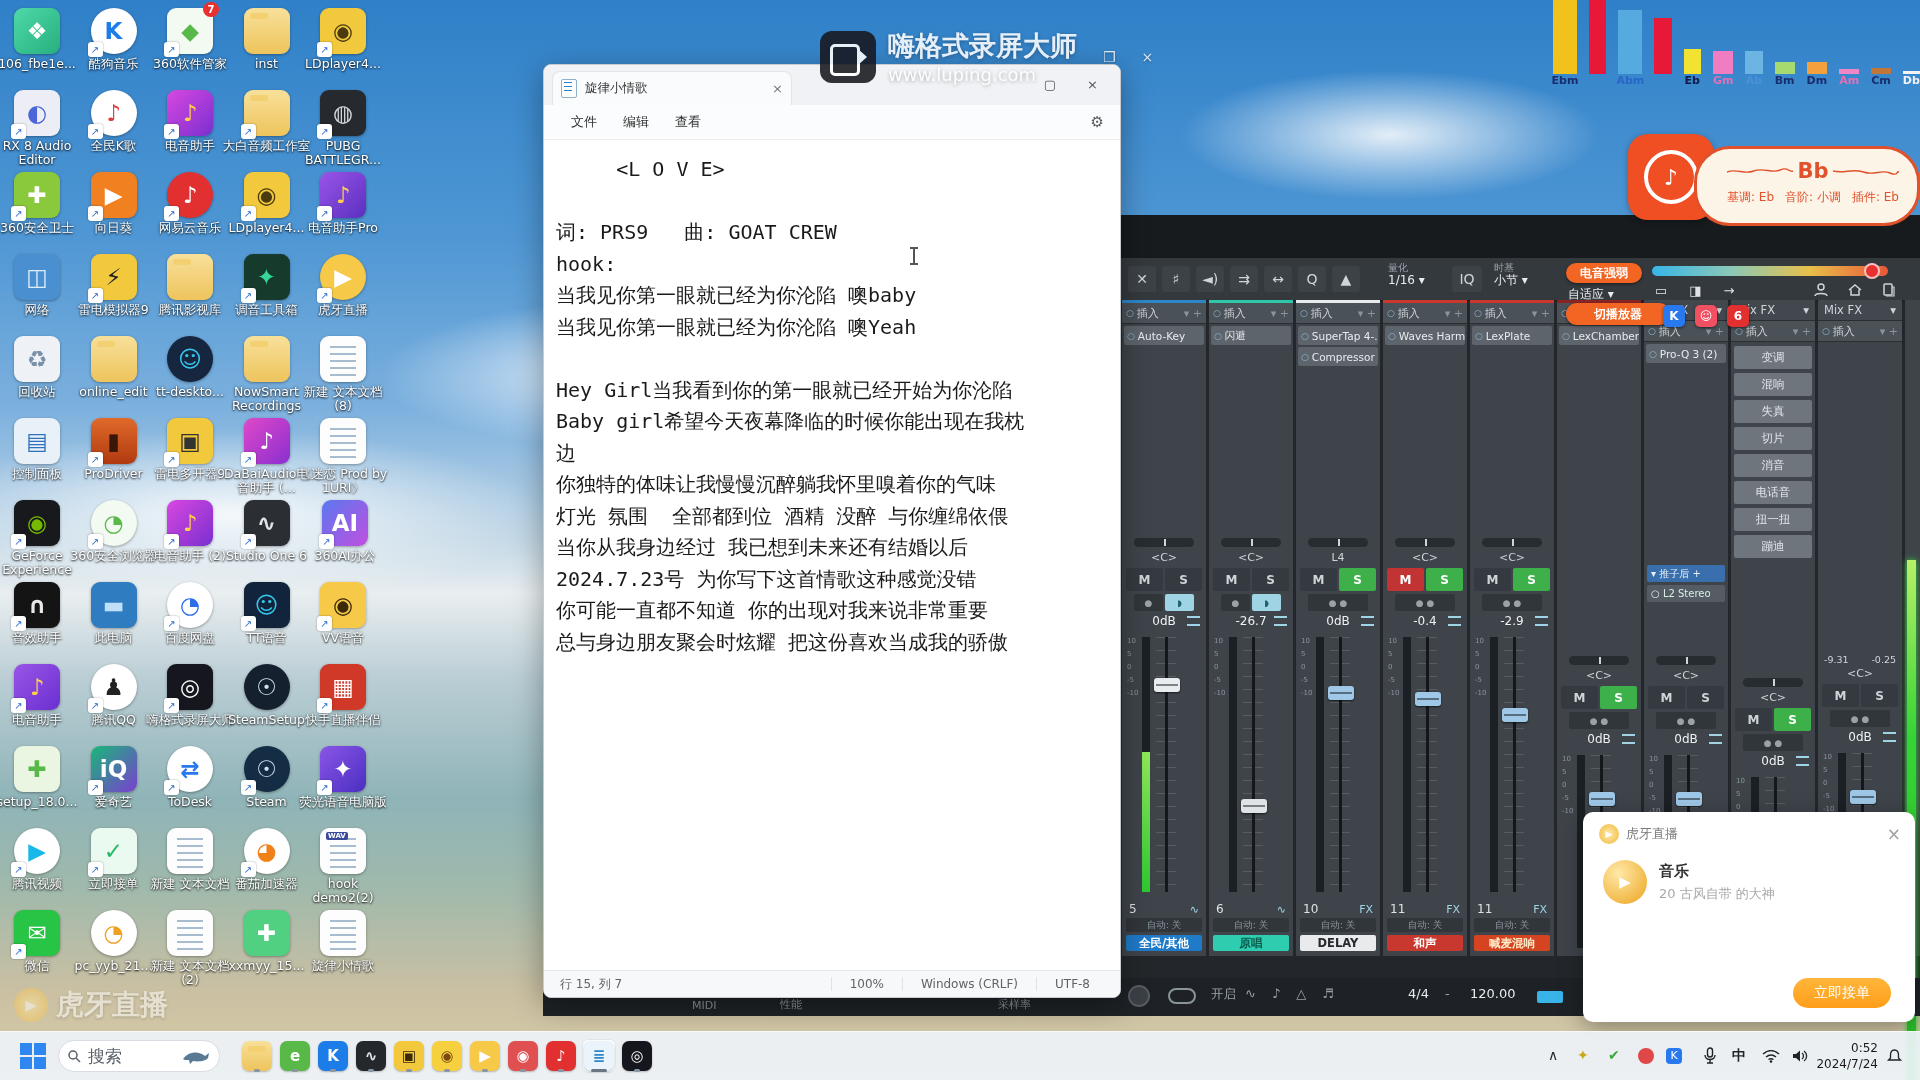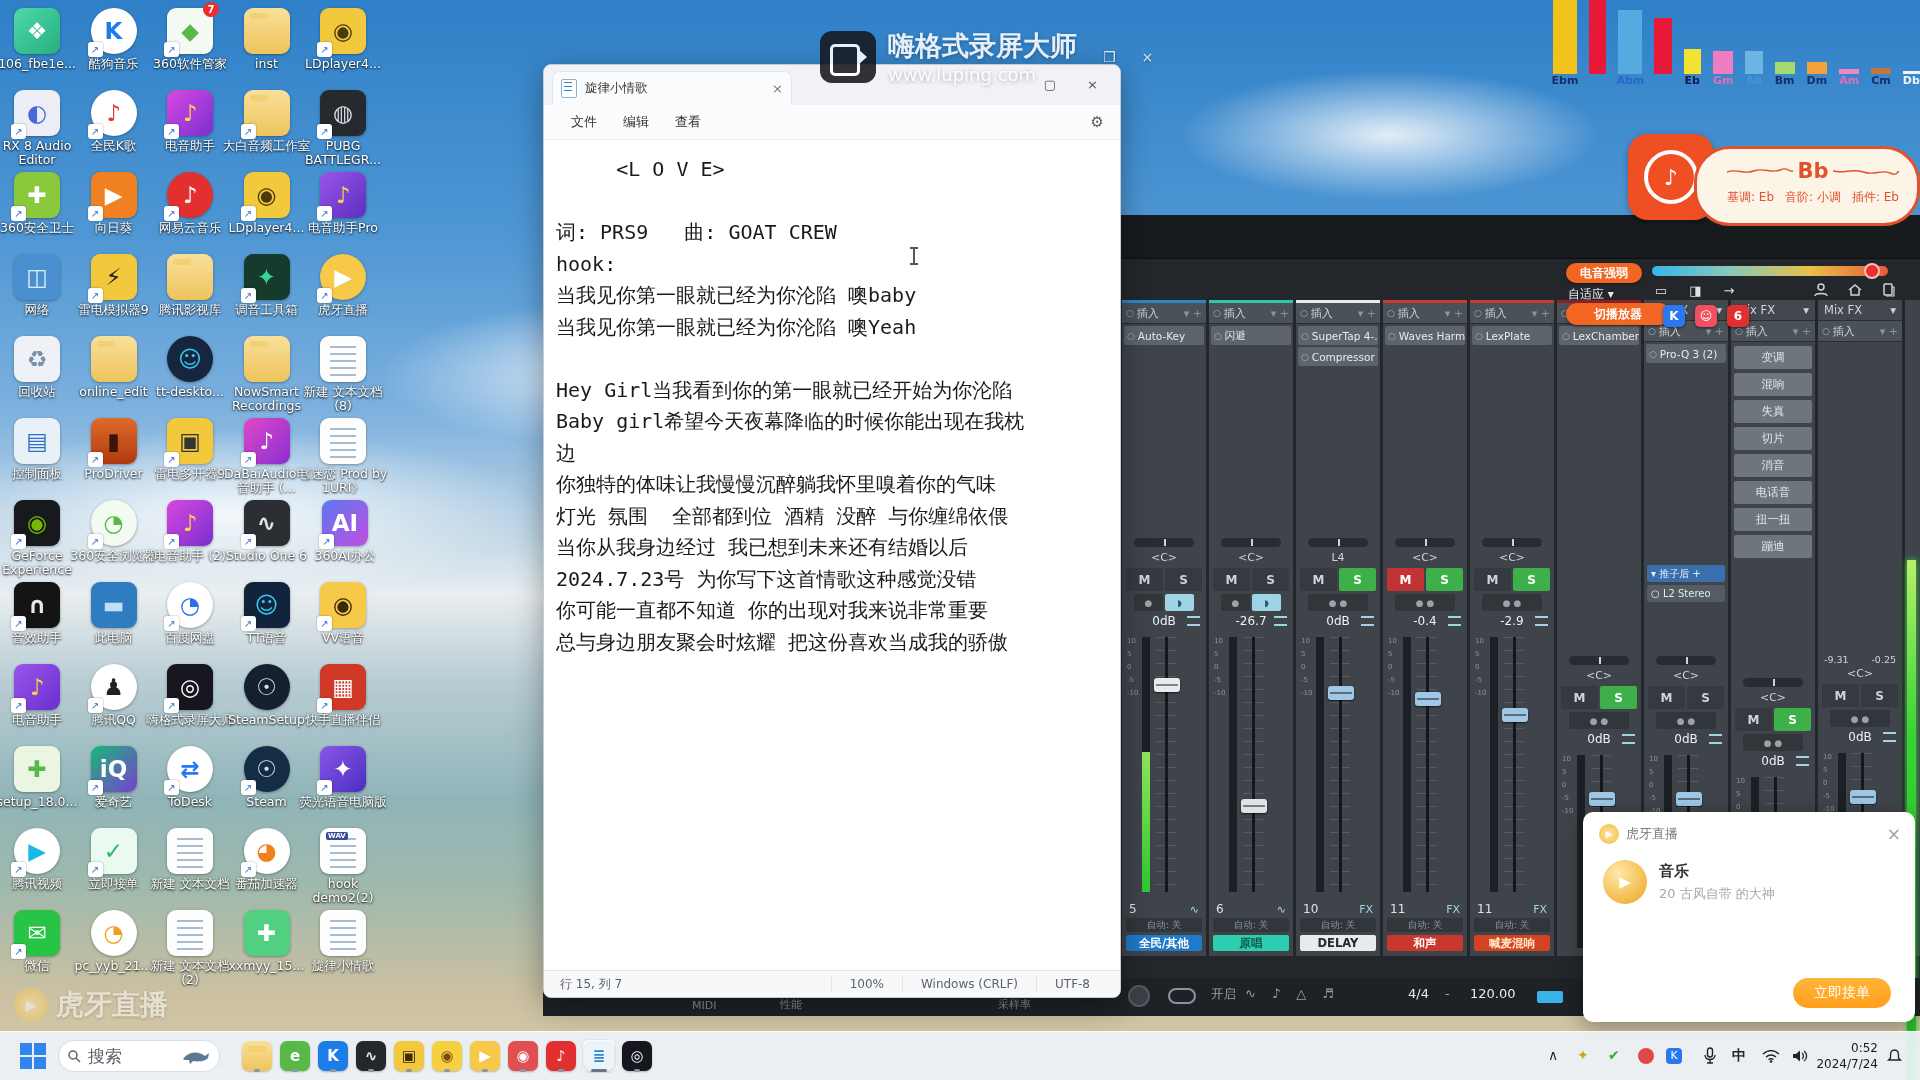--- a/index.html
+++ b/index.html
@@ -543,20 +543,40 @@
       </div>
     </div>
 
   <div id="hy-wm">
     <div class="logo">▶</div>
     <div class="t">虎牙直播</div>
   </div>
 
   <div id="daw">
     <div class="titlestrip"></div>
+    <div class="toolbar">
+      <div class="tbblock" style="left:288px;">
+        <span>量化</span><br>
+        <span class="v">1/16 ▾</span>
+      </div>
+      <div class="tbi" style="left:352px;width:30px;">
+          <span>IQ</span>
+        </div>
+      <div class="tbblock" style="left:394px;">
+        <span>时基</span><br>
+        <span class="v">小节 ▾</span>
+      </div>
+    <div class="tbi" style="left: 28px;">✕</div>
+        <div class="tbi" style="left: 62px;">♯</div>
+        <div class="tbi" style="left: 96px;">◄)</div>
+        <div class="tbi" style="left: 130px;">⇉</div>
+        <div class="tbi" style="left: 164px;">↔</div>
+        <div class="tbi" style="left: 198px;">Q</div>
+        <div class="tbi" style="left: 232px;">▲</div>
+      </div>
     <div class="opill" style="left:466px;top:48px;width:76px;height:20px;">
         <span>电音强弱</span>
       </div>
     <div style="position:absolute;left:468px;top:71px;font-size:12px;color:#e8ecef;z-index:9;"><span>自适应 ▾</span></div>
     <div class="opill" style="left:466px;top:88px;width:104px;height:22px;">
         <span>切播放器</span>
       </div>
     <div style="position:absolute;left:552px;top:51px;width:236px;height:10px;border-radius:5px;background:linear-gradient(90deg,#38b6e8,#8ac8b8,#e8c04a,#e85838);z-index:8;"></div>
     <div style="position:absolute;left:764px;top:48px;width:16px;height:16px;border-radius:50%;background:#e83030;border:2px solid rgba(255,255,255,.7);box-sizing:border-box;z-index:8;"></div>
     <div id="daw-media" style="position:absolute;left:555px;top:68px;display:flex;gap:22px;color:#dfe3e8;font-size:13px;z-index:8;">

